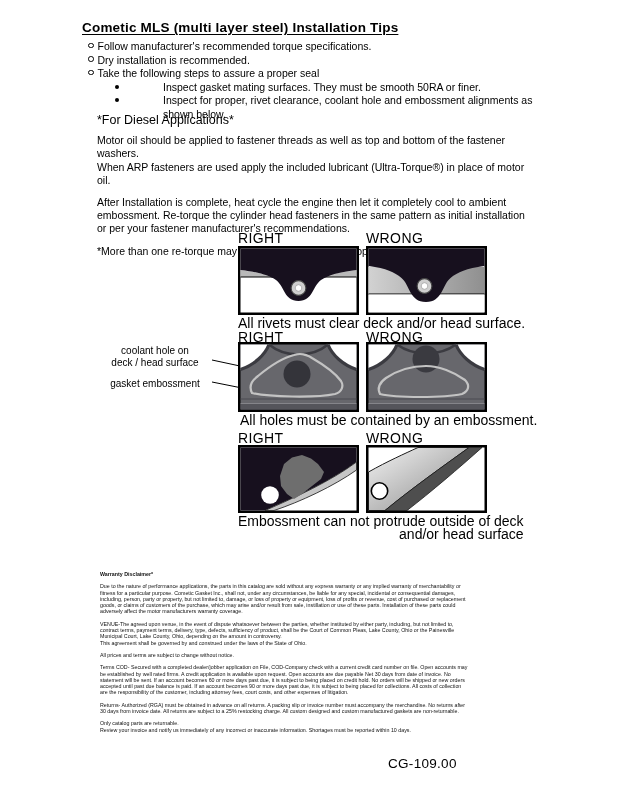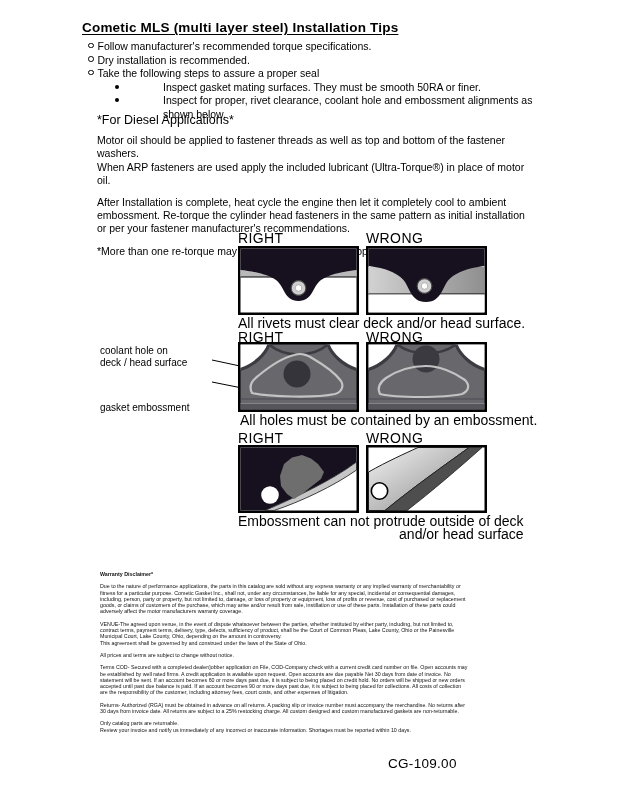--- a/index.html
+++ b/index.html
@@ -20,21 +20,21 @@
          margin-right:4px;position:relative;top:-2px;}
 
   .diesel{left:97px;top:114px;width:442px;font-size:10.5px;line-height:13.2px;}
   .diesel h3{margin:0 0 7px 0;font-size:12.5px;font-weight:normal;}
   .diesel p{margin:0 0 9px 0;}
 
   .dg-label{font-size:14px;letter-spacing:.4px;width:121px;text-align:left;}
   .dg-caption{font-size:14px;line-height:12.5px;text-align:right;}
   .dg-box{width:121px;}
   .dg-box svg{display:block;}
-  .side-label{width:110px;text-align:left;font-size:10px;line-height:11.5px;}
+  .side-label{width:110px;text-align:center;font-size:10px;line-height:11.5px;}
 
   .legal{left:100px;top:571px;width:428px;font-size:5.3px;line-height:6.3px;color:#111;}
   .legal .lg-h{font-weight:bold;margin:0 0 6px 0;}
   .legal p{margin:0 0 6px 0;}
 
   .footer-code{left:388px;top:756px;font-size:13.5px;letter-spacing:.3px;}
 </style>
 </head>
 <body>
 
@@ -108,21 +108,21 @@
     </svg>
   </div>
 
   <div class="abs dg-caption" style="left:238px;top:317px;">All rivets must clear deck and/or head surface.</div>
 
   <div class="abs dg-label" style="left:238px;top:329px;">RIGHT</div>
   <div class="abs dg-label" style="left:366px;top:329px;">WRONG</div>
 
   <div class="abs side-label pre" style="left:100px;top:345px;">coolant hole on
 deck / head surface</div>
-  <div class="abs side-label" style="left:100px;top:378px;margin-top:24px;">gasket embossment</div>
+  <div class="abs side-label" style="left:100px;top:378px;">gasket embossment</div>
 
   <svg class="abs" style="left:208px;top:352px;" width="95" height="45" viewBox="0 0 95 45">
     <line x1="4" y1="8" x2="88" y2="26" stroke="#000" stroke-width="1"></line>
     <line x1="4" y1="30" x2="54" y2="40" stroke="#000" stroke-width="1"></line>
   </svg>
 
   <div class="abs dg-box" style="left:238px;top:342px;">
     <svg width="121" height="70" viewBox="0 0 121 70">
       <rect x="1.25" y="1.25" width="118.5" height="67.5" fill="#67676c" stroke="#000" stroke-width="2.5"></rect>
       <path d="M2.5,2.5 L31,2.5 C27,13 16,23 2.5,27.5 Z" fill="#ffffff"></path>

